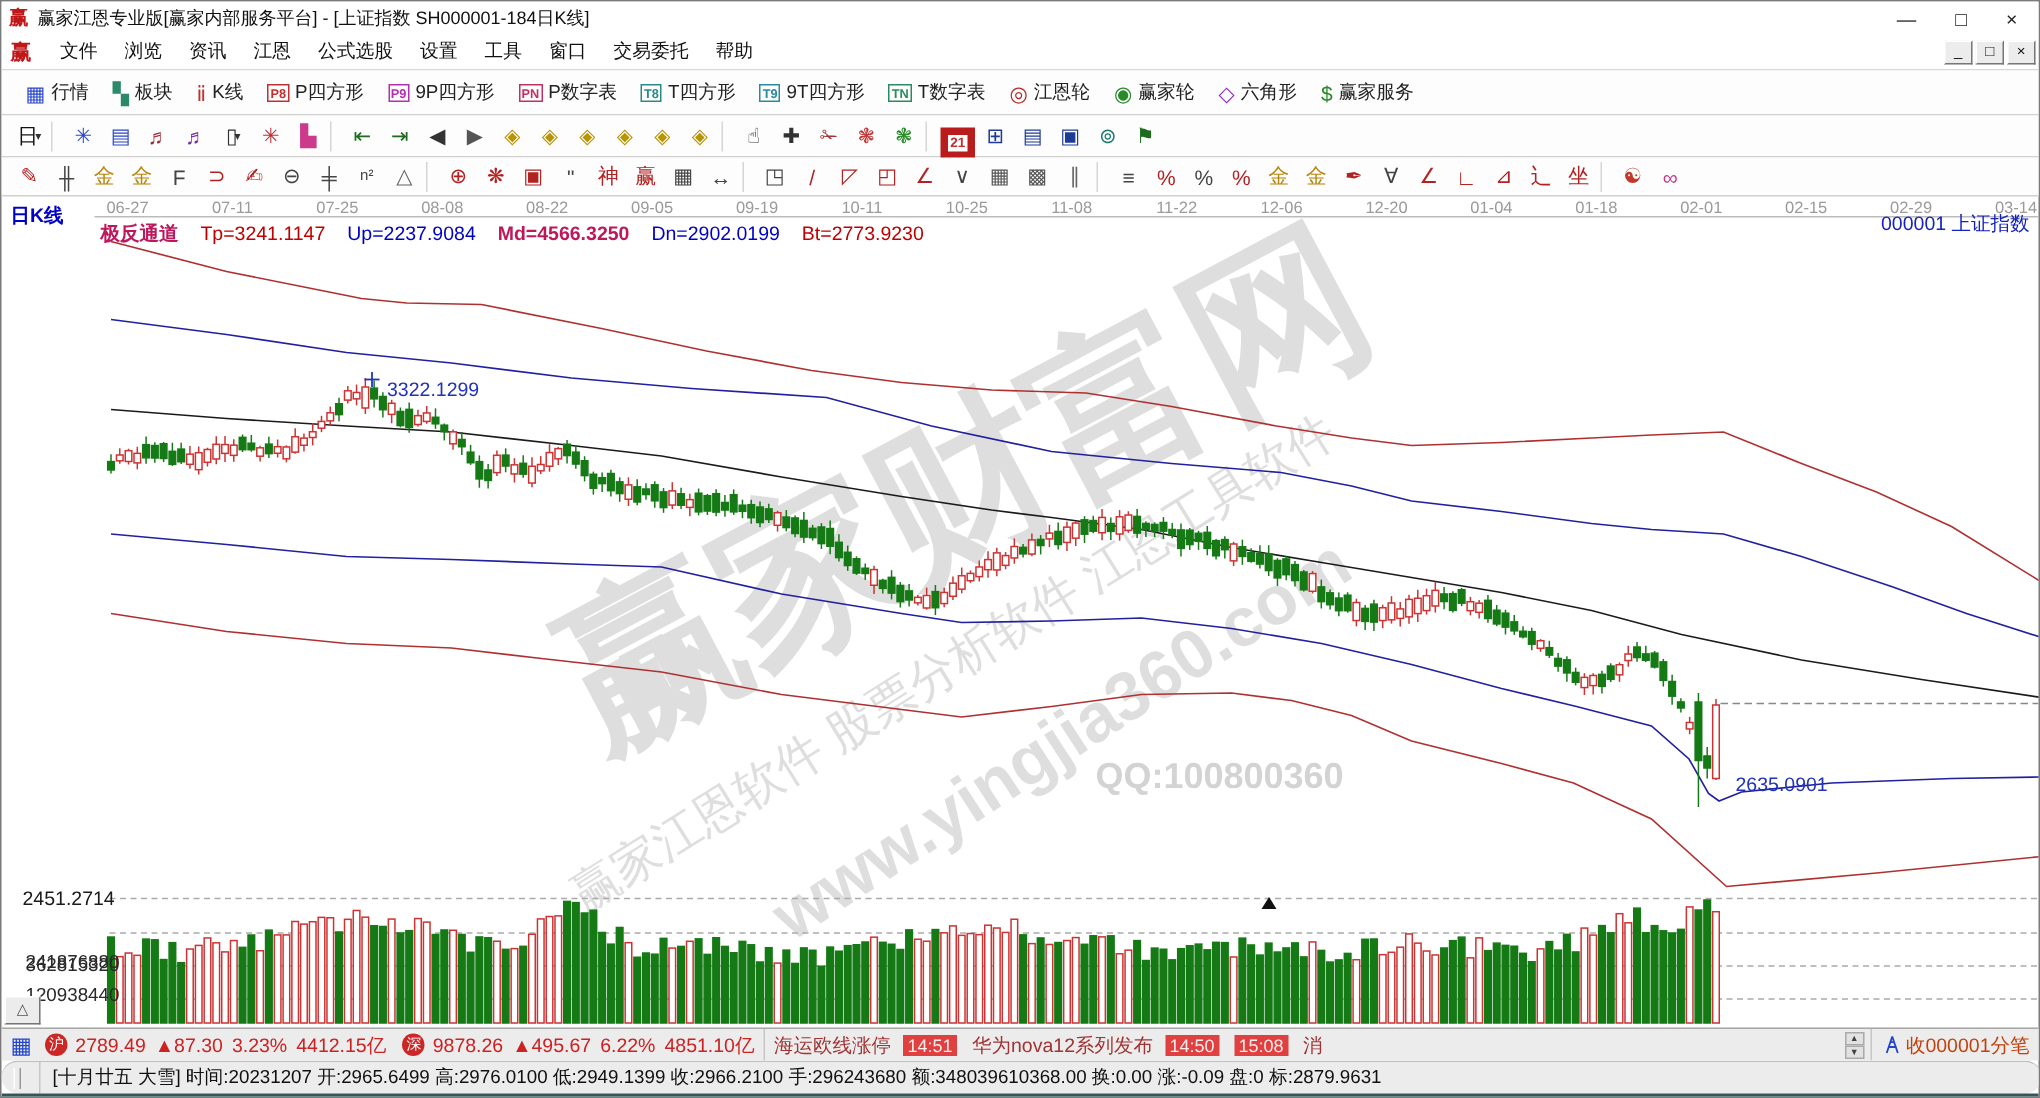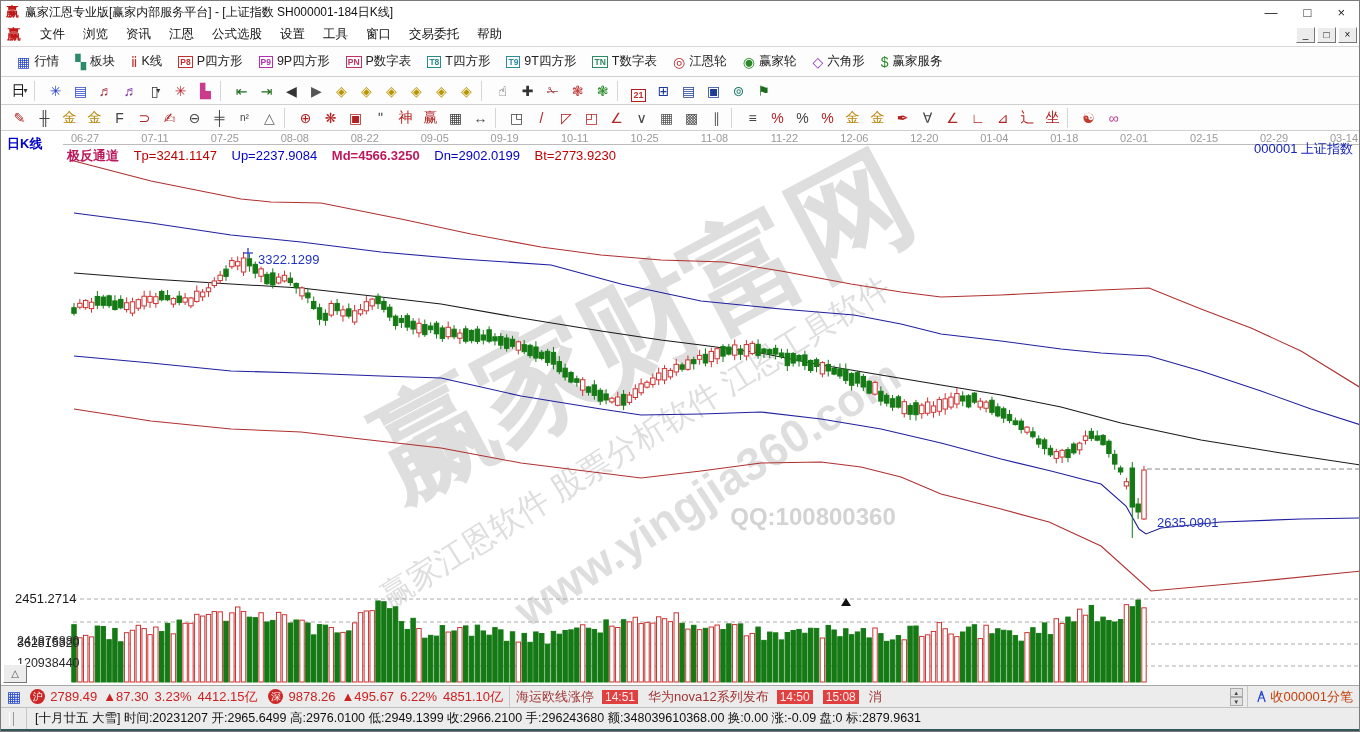--- a/index.html
+++ b/index.html
@@ -23,21 +23,21 @@
   .tglyph{font-size:14px;line-height:14px;}
   .tbox{font-size:8.5px;font-weight:bold;border:1px solid;padding:0 1px;line-height:10px;height:12px;}
   
   .iconrow{left:0;width:1360px;background:#fdfdfd;border-bottom:1px solid #d0d0d0;display:flex;align-items:center;padding-left:6px;}
   #iconrow-a{top:76px;height:28px;}
   #iconrow-b{top:104px;height:26px;}
   .ibtn{width:25px;height:22px;display:inline-flex;align-items:center;justify-content:center;font-size:14px;cursor:default;}
   .ibtn.sm{font-size:10px;}
   .isep{width:7px;height:20px;border-left:1px solid #d5d5d5;margin:0 2px;}
   .idd{font-size:8px;color:#333;margin-left:-2px;}
-  .ibox{font-size:9px;font-weight:bold;border:1px solid #b91c1c;color:#c03030;padding:0 1px;line-height:11px;margin-top:10px;}
+  .ibox{font-size:9px;font-weight:bold;border:5px solid #b91c1c;color:#c03030;padding:0 1px;line-height:11px;margin-top:10px;}
   
   #chart-svg{left:0;top:130px;}
   .ol{position:absolute;white-space:nowrap;}
   #period-label{left:6px;top:134px;font-size:13px;color:#0000c8;font-weight:bold;}
   #legend{left:66px;top:146px;font-size:13px;}
   #legend span{margin-right:11px;}
   .lg-dark{color:#be185d;font-weight:bold;} .lg-red{color:#c00000;} .lg-blue{color:#0000c8;}
   #symbol-label{right:6px;top:139px;font-size:13px;color:#1522bb;}
   #peak-label{left:257px;top:251px;font-size:13px;color:#2233bb;}
   #trough-label{left:1156px;top:514px;font-size:13px;color:#2233bb;}
@@ -50,21 +50,21 @@
   .sb-num{color:#cc2222;margin-right:6px;}
   .badge{display:inline-block;width:15px;height:15px;border-radius:50%;background:#cc2626;color:#fff;font-size:10px;line-height:15px;text-align:center;margin:0 5px;}
   #grid-icon{color:#2244cc;font-size:15px;margin:0 4px 0 6px;}
   #news{flex:1;display:flex;align-items:center;overflow:hidden;border-left:1px solid #c6c6c6;padding-left:6px;height:100%;}
   .news-text{color:#a03434;margin-right:8px;white-space:nowrap;}
   .news-time{background:#e04040;color:#ffecec;font-size:12px;padding:0 3px;margin-right:10px;white-space:nowrap;}
   #spinner{display:flex;flex-direction:column;width:13px;margin-right:4px;}
   #spinner span{height:9px;font-size:6px;line-height:8px;text-align:center;color:#444;background:#e2e2e2;border:1px solid #aaa;}
   #tick-zone{display:flex;align-items:center;gap:4px;border-left:1px solid #c6c6c6;padding:0 8px 0 8px;height:100%;color:#c2410c;}
   
-  #statusbar2{left:0;top:706px;width:1360px;height:22px;background:#ececec;border-top:1px solid #c0c0c0;display:flex;align-items:center;font-size:12.5px;color:#111;}
+  #statusbar2{left:0;top:706px;width:1360px;height:22px;background:#ececec;border-top:1px solid #c0c0c0;display:flex;align-items:center;font-size:12.5px;color:#111;border-radius:11px;}
   #sb2-grip{width:26px;height:100%;border-right:1px solid #c6c6c6;}
   #sb2-grip:before{content:"";display:block;width:3px;height:14px;margin:4px 0 0 8px;border-left:1px solid #fff;border-right:1px solid #999;}
   #info-text{margin-left:8px;white-space:nowrap;}
   #bottomstrip{left:0;top:728px;width:1360px;height:4px;background:#30585a;}
 </style>
 </head>
 <body>
 
 <div id="app">
 

